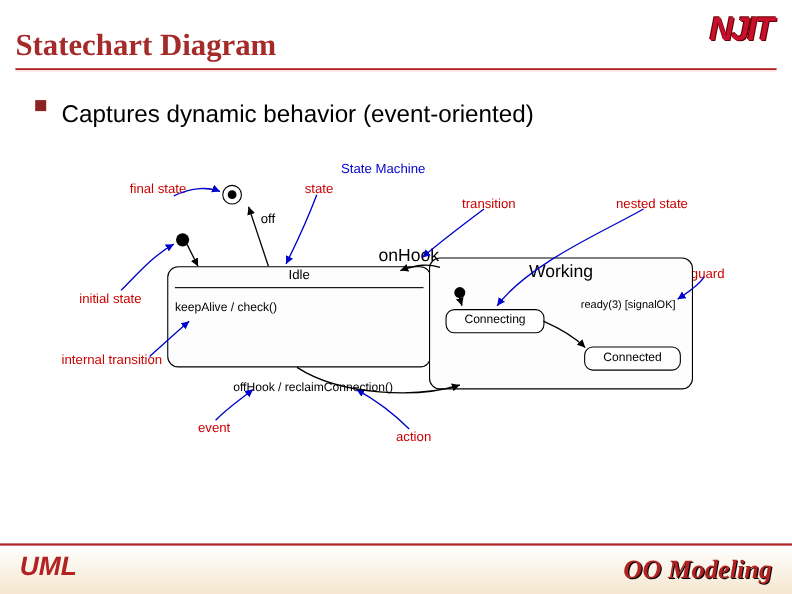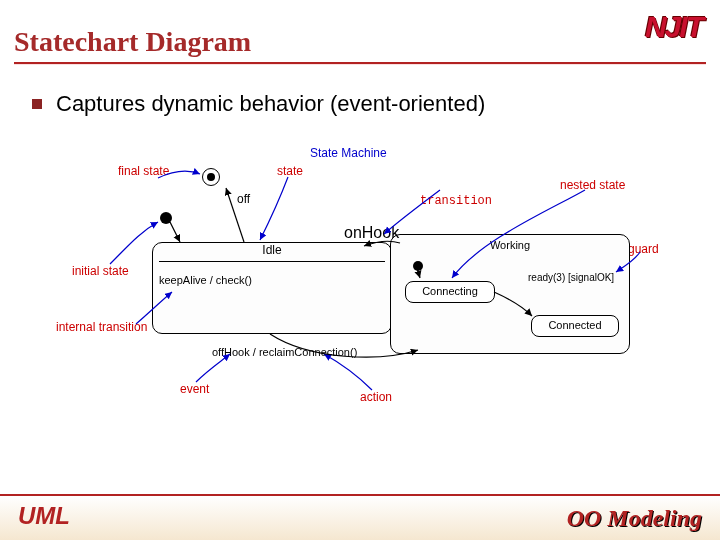--- a/index.html
+++ b/index.html
@@ -35,21 +35,21 @@
     font-style: italic;
   }
   .rule {
     margin: 2px 14px 6px 14px;
     height: 3px;
     background: linear-gradient(to bottom, #b22222 0%, #b22222 60%, #fbe0e0 60%, #fbe0e0 100%);
   }
   .bullet-row {
     margin: 26px 0 0 32px;
     display: flex;
-    align-items: center;
+    align-items: flex-start;
   }
   .bullet-square {
     width: 10px;
     height: 10px;
     background: #8b2323;
     margin-right: 14px;
     flex: 0 0 auto;
   }
   .bullet-text {
     font-size: 22px;
@@ -146,21 +146,21 @@
     left: 310px;
     top: 84px;
     width: 240px;
     height: 120px;
     text-align: left;
     padding: 4px 6px;
     box-sizing: border-box;
   }
   .working-title {
     text-align: center;
-    font-size: 11px;
+    font-size: 16px;
   }
   .conn-box {
     border: 1px solid #000;
     border-radius: 8px;
     position: absolute;
     font-size: 11px;
     text-align: center;
     background: #fff;
     color: #000;
     padding-top: 3px;
@@ -223,21 +223,21 @@
   <div class="bullet-square"></div>
   <span class="bullet-text">Captures dynamic behavior (event-oriented)</span>
 </div>
 
 <div class="diagram">
 
   <span class="label-blue" style="left:230px; top:-4px;">State Machine</span>
 
   <span class="label-red" style="left:38px; top:14px;">final state</span>
   <span class="label-red" style="left:197px; top:14px;">state</span>
-  <span class="label-red" style="left:340px; top:44px;font-family:Liberation Mono, monospace;">transition</span>
+  <span class="label-red" style="left:340px; top:28px;">transition</span>
   <span class="label-red" style="left:480px; top:28px;">nested state</span>
   <span class="label-red" style="left:548px; top:92px;">guard</span>
   <span class="label-red" style="left:-8px; top:114px;">initial state</span>
   <span class="label-red" style="left:-24px; top:170px;">internal transition</span>
   <span class="label-red" style="left:100px; top:232px;">event</span>
   <span class="label-red" style="left:280px; top:240px;">action</span>
 
   <div class="initial-dot" style="left:80px; top:62px; width:12px; height:12px;"></div>
   <div class="final-target" style="left:122px; top:18px;">
       <div class="inner"></div>

